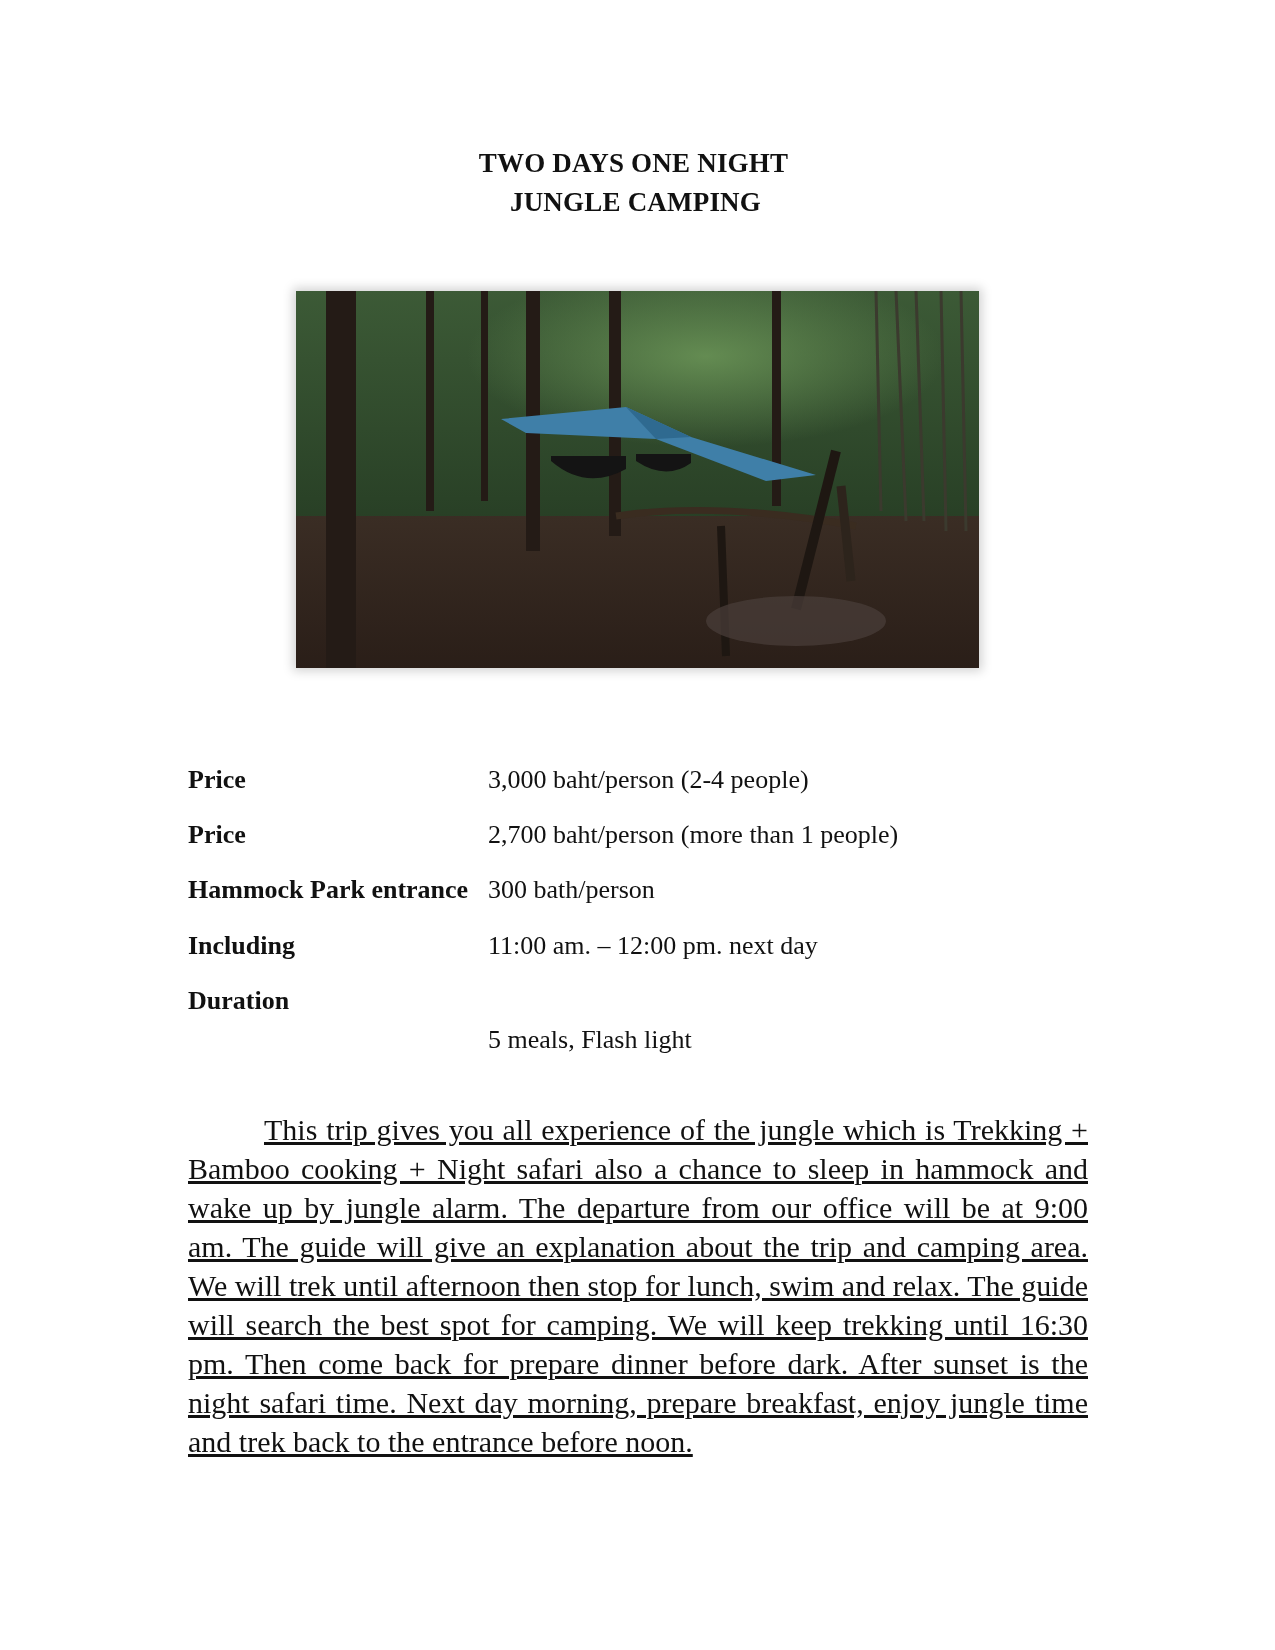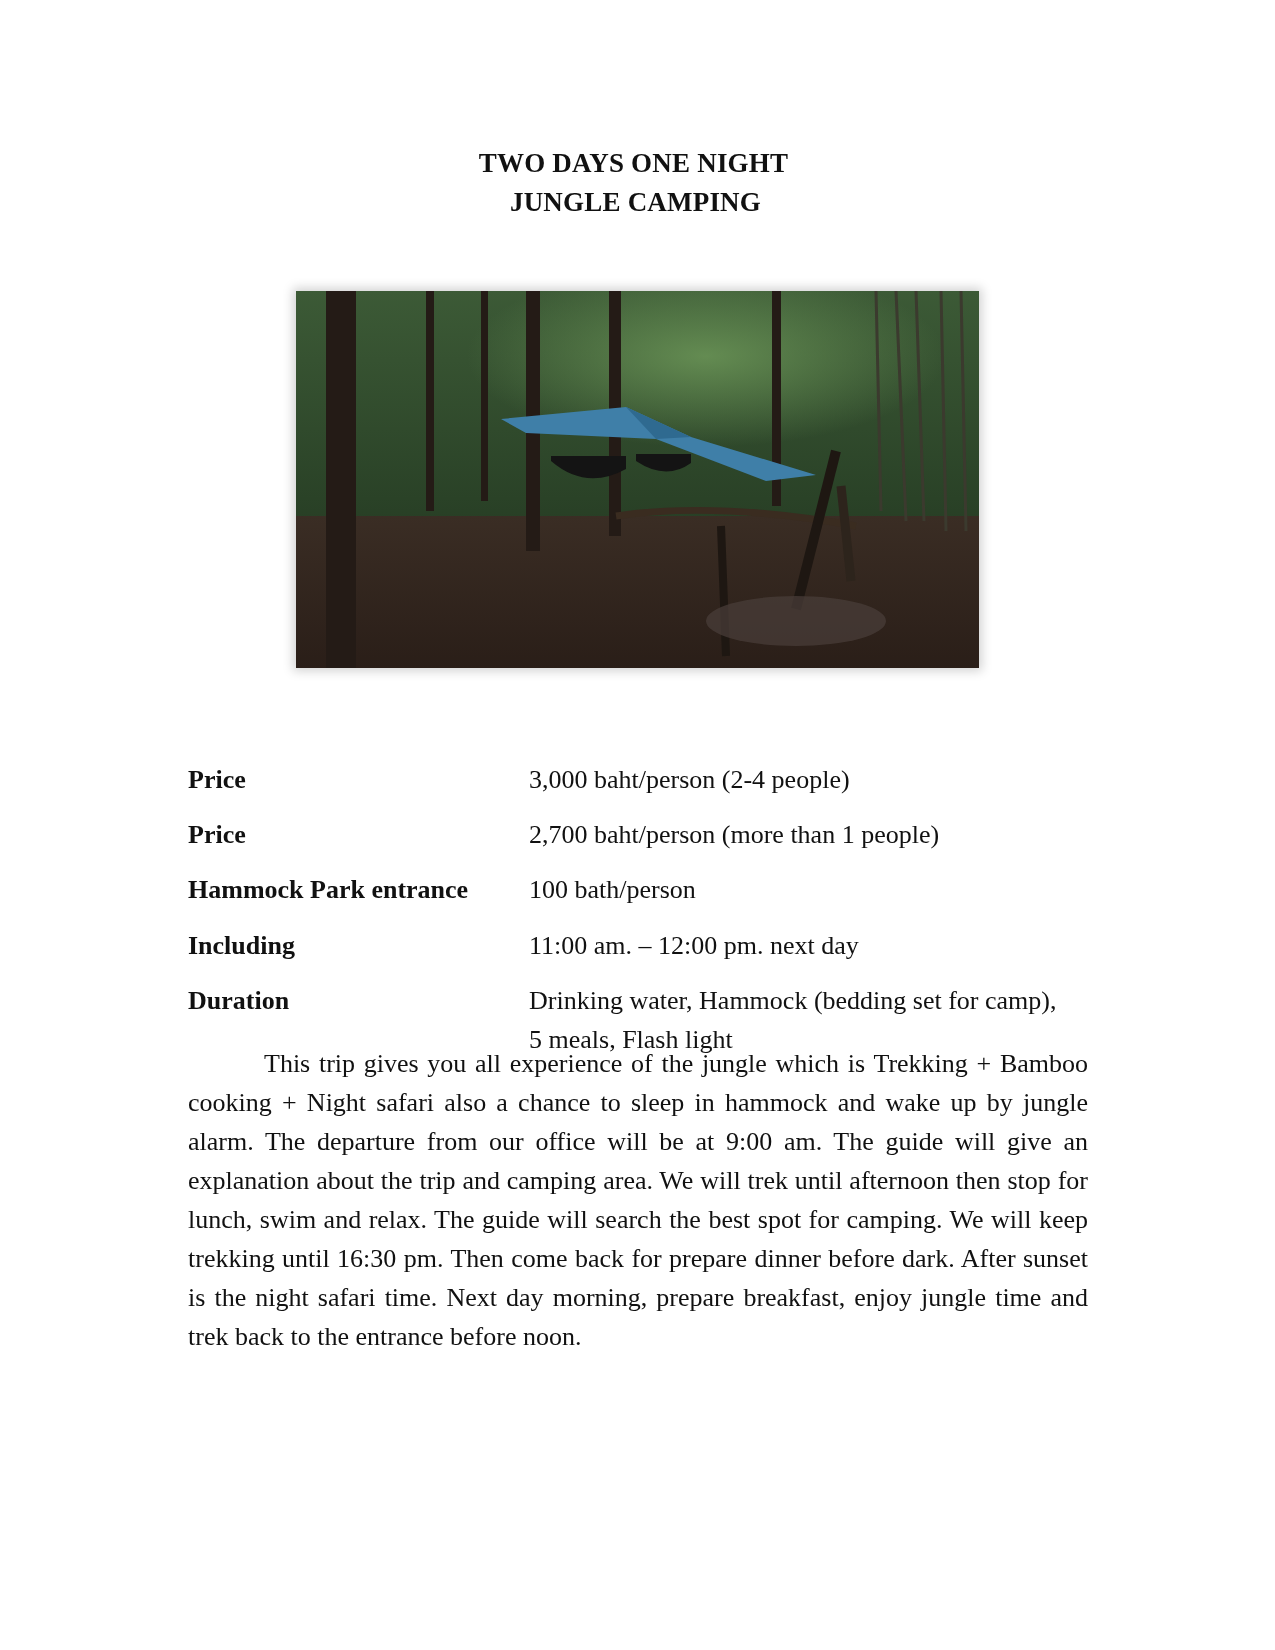--- a/index.html
+++ b/index.html
@@ -9,25 +9,25 @@
            font-weight:bold; font-size:27px; letter-spacing:0.2px; }
   .title.l1 { top:148px; left:-4px; }
   .title.l2 { top:187px; left:-2px; }
 
   .photo-wrap { position:absolute; left:296px; top:291px; width:683px; height:377px;
                 box-shadow: 0 0 10px 3px rgba(0,0,0,0.18); overflow:hidden; }
   .photo-wrap svg { display:block; width:100%; height:100%; }
 
   .row { position:absolute; left:188px; font-size:26px; line-height:39px; }
   .row .label { position:absolute; left:0; font-weight:bold; white-space:nowrap; }
-  .row .value { position:absolute; left:300px; white-space:nowrap;margin-left:41px; }
+  .row .value { position:absolute; left:300px; white-space:nowrap; }
   .r1 { top:760px; } .r2 { top:815px; } .r3 { top:870px; } .r4 { top:926px; } .r5 { top:981px; }
 
-  .para { position:absolute; left:188px; top:1018px; width:900px; font-size:26px;
-          line-height:39px; text-align:justify; text-indent:76px; }
+  .para { position:absolute; left:188px; top:1080px; width:900px; font-size:30px;
+          line-height:39px; text-align:justify; text-indent:76px;text-decoration:underline; }
 </style>
 </head>
 <body>
 
 <div class="title l1">TWO DAYS ONE NIGHT</div>
 <div class="title l2">JUNGLE CAMPING</div>
 
 <div class="photo-wrap" title="Jungle campsite with blue tarp shelter over two hammocks among trees, leaf-covered ground, bamboo grove on right">
   <svg viewBox="0 0 683 377" preserveAspectRatio="none" xmlns="http://www.w3.org/2000/svg">
     <defs>
@@ -78,27 +78,27 @@
 <div class="row r1">
   <span class="label">Price</span>
   <span class="value">3,000 baht/person (2-4 people)</span>
 </div>
 <div class="row r2">
   <span class="label">Price</span>
   <span class="value">2,700 baht/person (more than 1 people)</span>
 </div>
 <div class="row r3">
   <span class="label">Hammock Park entrance</span>
-  <span class="value">100 bath/person</span>
+  <span class="value">300 bath/person</span>
 </div>
 <div class="row r4">
   <span class="label">Including</span>
   <span class="value">11:00 am. – 12:00 pm. next day</span>
 </div>
 <div class="row r5">
   <span class="label">Duration</span>
   <span class="value">
-    <span>Drinking water, Hammock (bedding set for camp),</span><br>
+    <br>
     <span>5 meals, Flash light</span>
   </span>
 </div>
 
 <p class="para">This trip gives you all experience of the jungle which is Trekking + Bamboo cooking + Night safari also a chance to sleep in hammock and wake up by jungle alarm. The departure from our office will be at 9:00 am.  The guide will give an explanation about the trip and camping area. We will trek until afternoon then stop for lunch, swim and relax. The guide will search the best spot for camping. We will keep trekking until 16:30 pm. Then come back for prepare dinner before dark. After sunset is the night safari time. Next day morning, prepare breakfast, enjoy jungle time and trek back to the entrance before noon.</p>
 
 </body></html>

